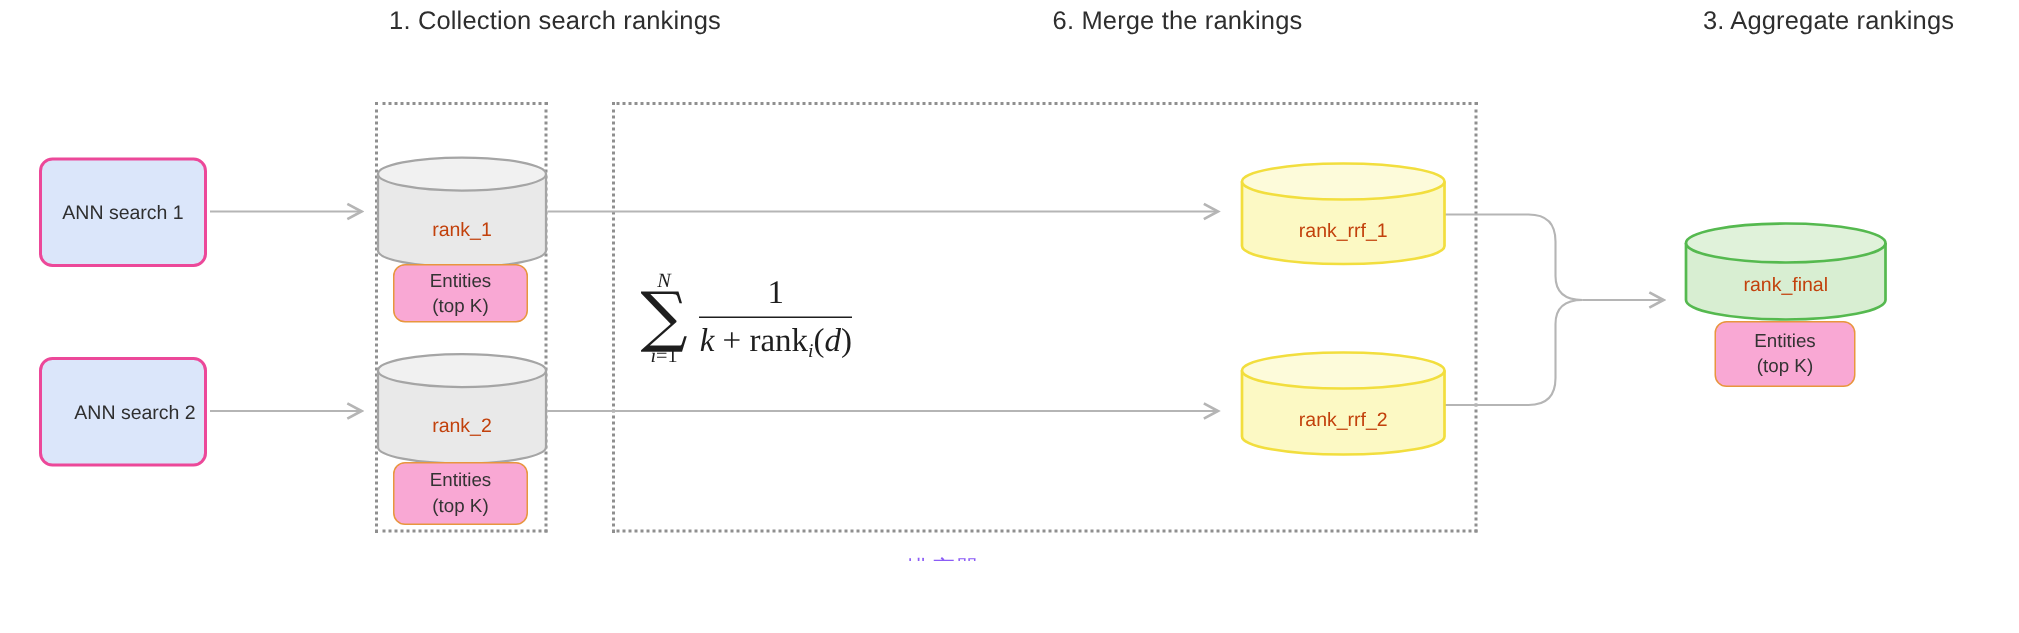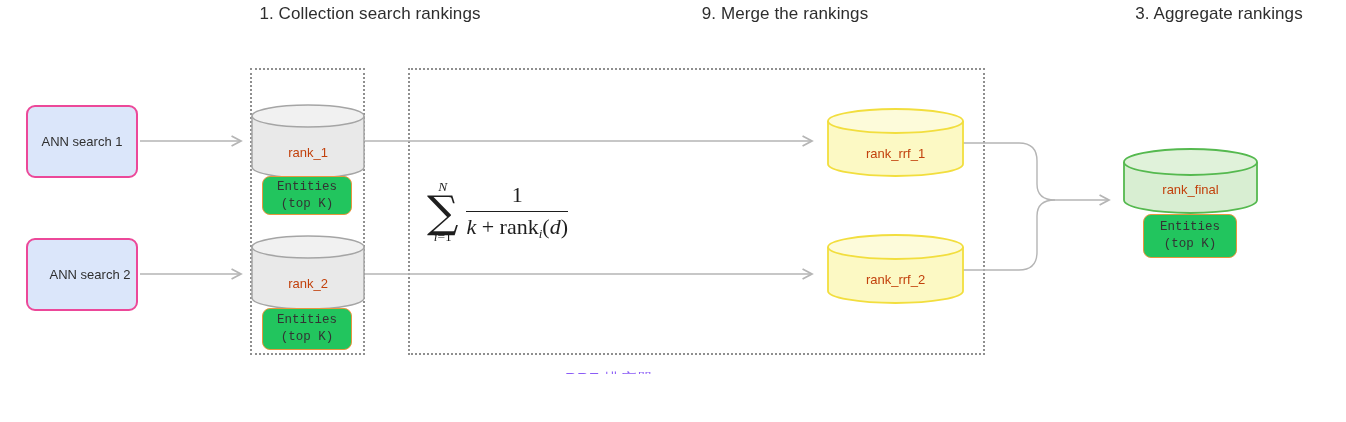--- a/index.html
+++ b/index.html
@@ -64,33 +64,32 @@
   .cyl-label {
     text-align: center;
     font-size: 13px;
     color: #c2410c;
     z-index: 2;
     pointer-events: none;
   }
 
   
   .entities-box {
-    background: #22c55e;
+    background: #f9a8d4;
     border: 1.5px solid #e8963e;
     border-radius: 8px;
     box-sizing: border-box;
     display: flex;
     flex-direction: column;
     align-items: center;
     justify-content: center;
     font-size: 12.5px;
     line-height: 1.35;
     color: #333333;
     text-align: center;
-    font-family: Liberation Mono, monospace;
   }
   #entities-1 { left: 262px;  top: 176px; width: 90px; height: 39px; z-index: 2; }
   #entities-2 { left: 262px;  top: 308px; width: 90px; height: 42px; z-index: 2; }
   #entities-3 { left: 1143px; top: 214px; width: 94px; height: 44px; z-index: 0; }
 
   
   #formula {
     left: 417px;
     top: 170px;
     height: 84px;
@@ -131,21 +130,21 @@
     color: #8b5cf6;
     z-index: 2;
   }
 </style>
 </head>
 <body>
 
 <div id="stage">
 
   <div class="abs step-header" style="left:220px;">1. Collection search rankings</div>
-  <div class="abs step-header" style="left:635px;">9. Merge the rankings</div>
+  <div class="abs step-header" style="left:635px;">6. Merge the rankings</div>
   <div class="abs step-header" style="left:1069px;">3. Aggregate rankings</div>
 
   <div class="abs dotted-box" id="collection-dotted-box"></div>
   <div class="abs dotted-box" id="rrf-dotted-box"></div>
 
   <div class="abs entities-box" id="entities-3">
     <span>Entities</span>
     <span>(top K)</span>
   </div>
 

